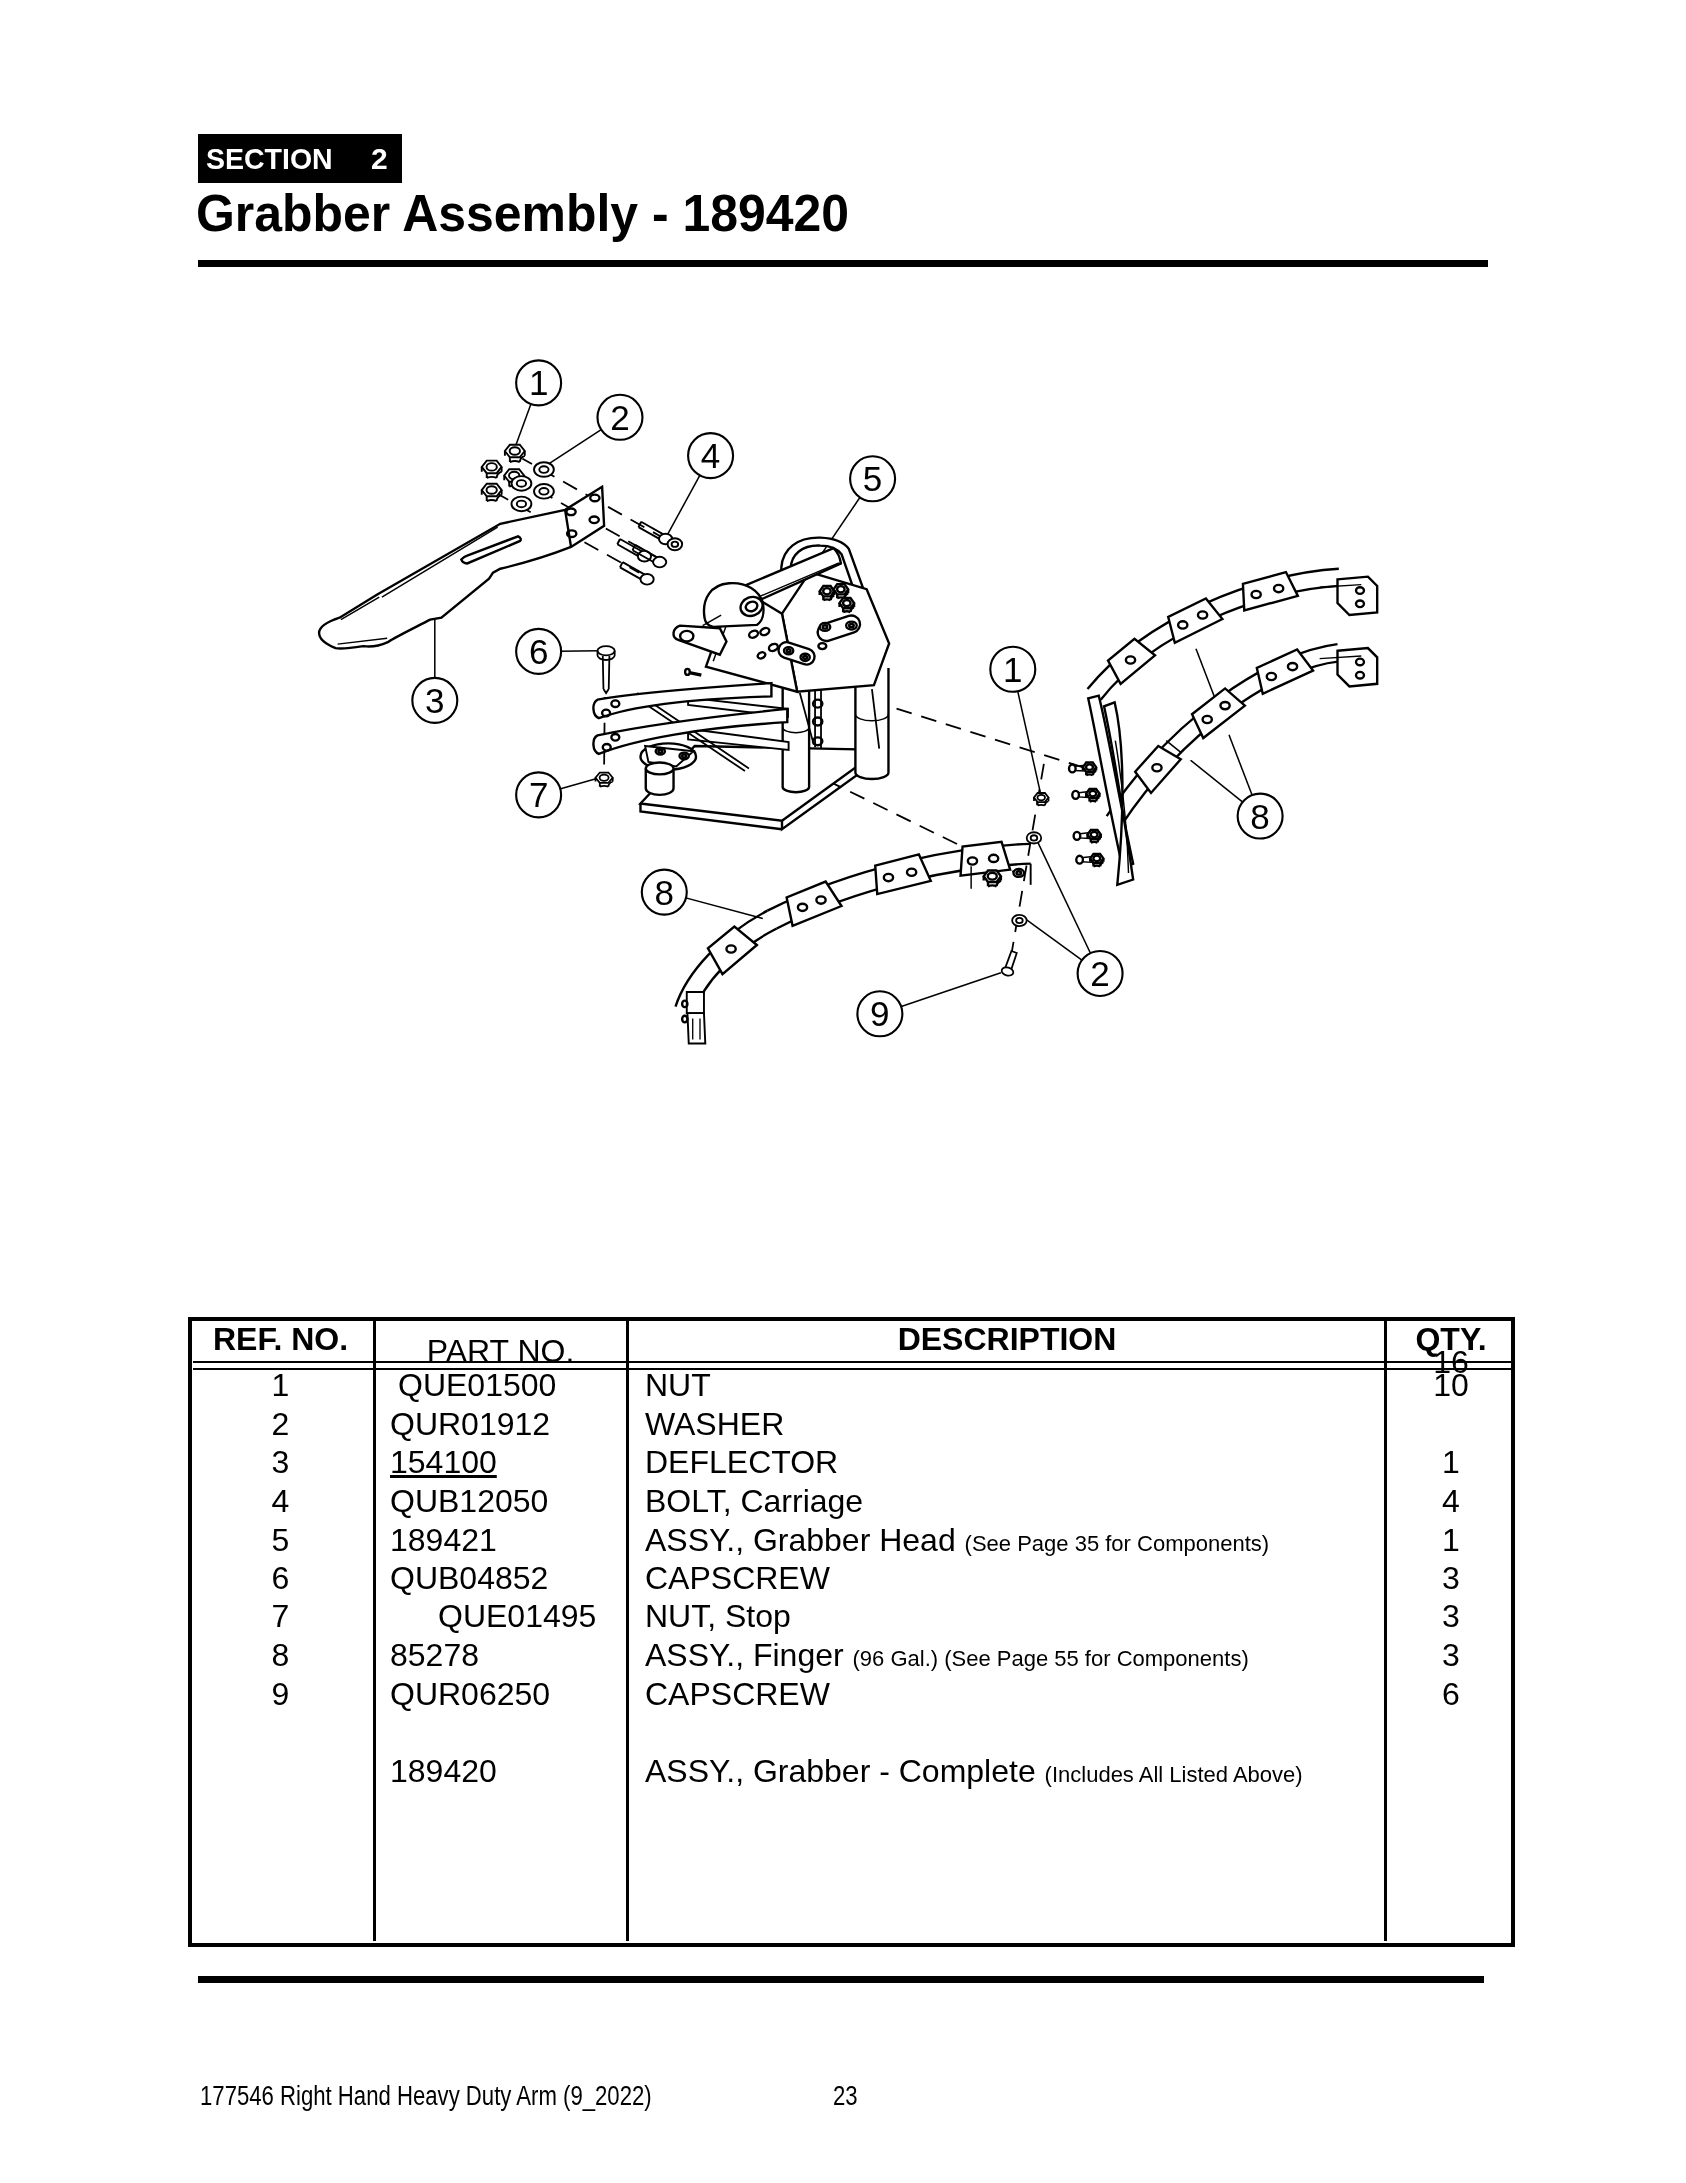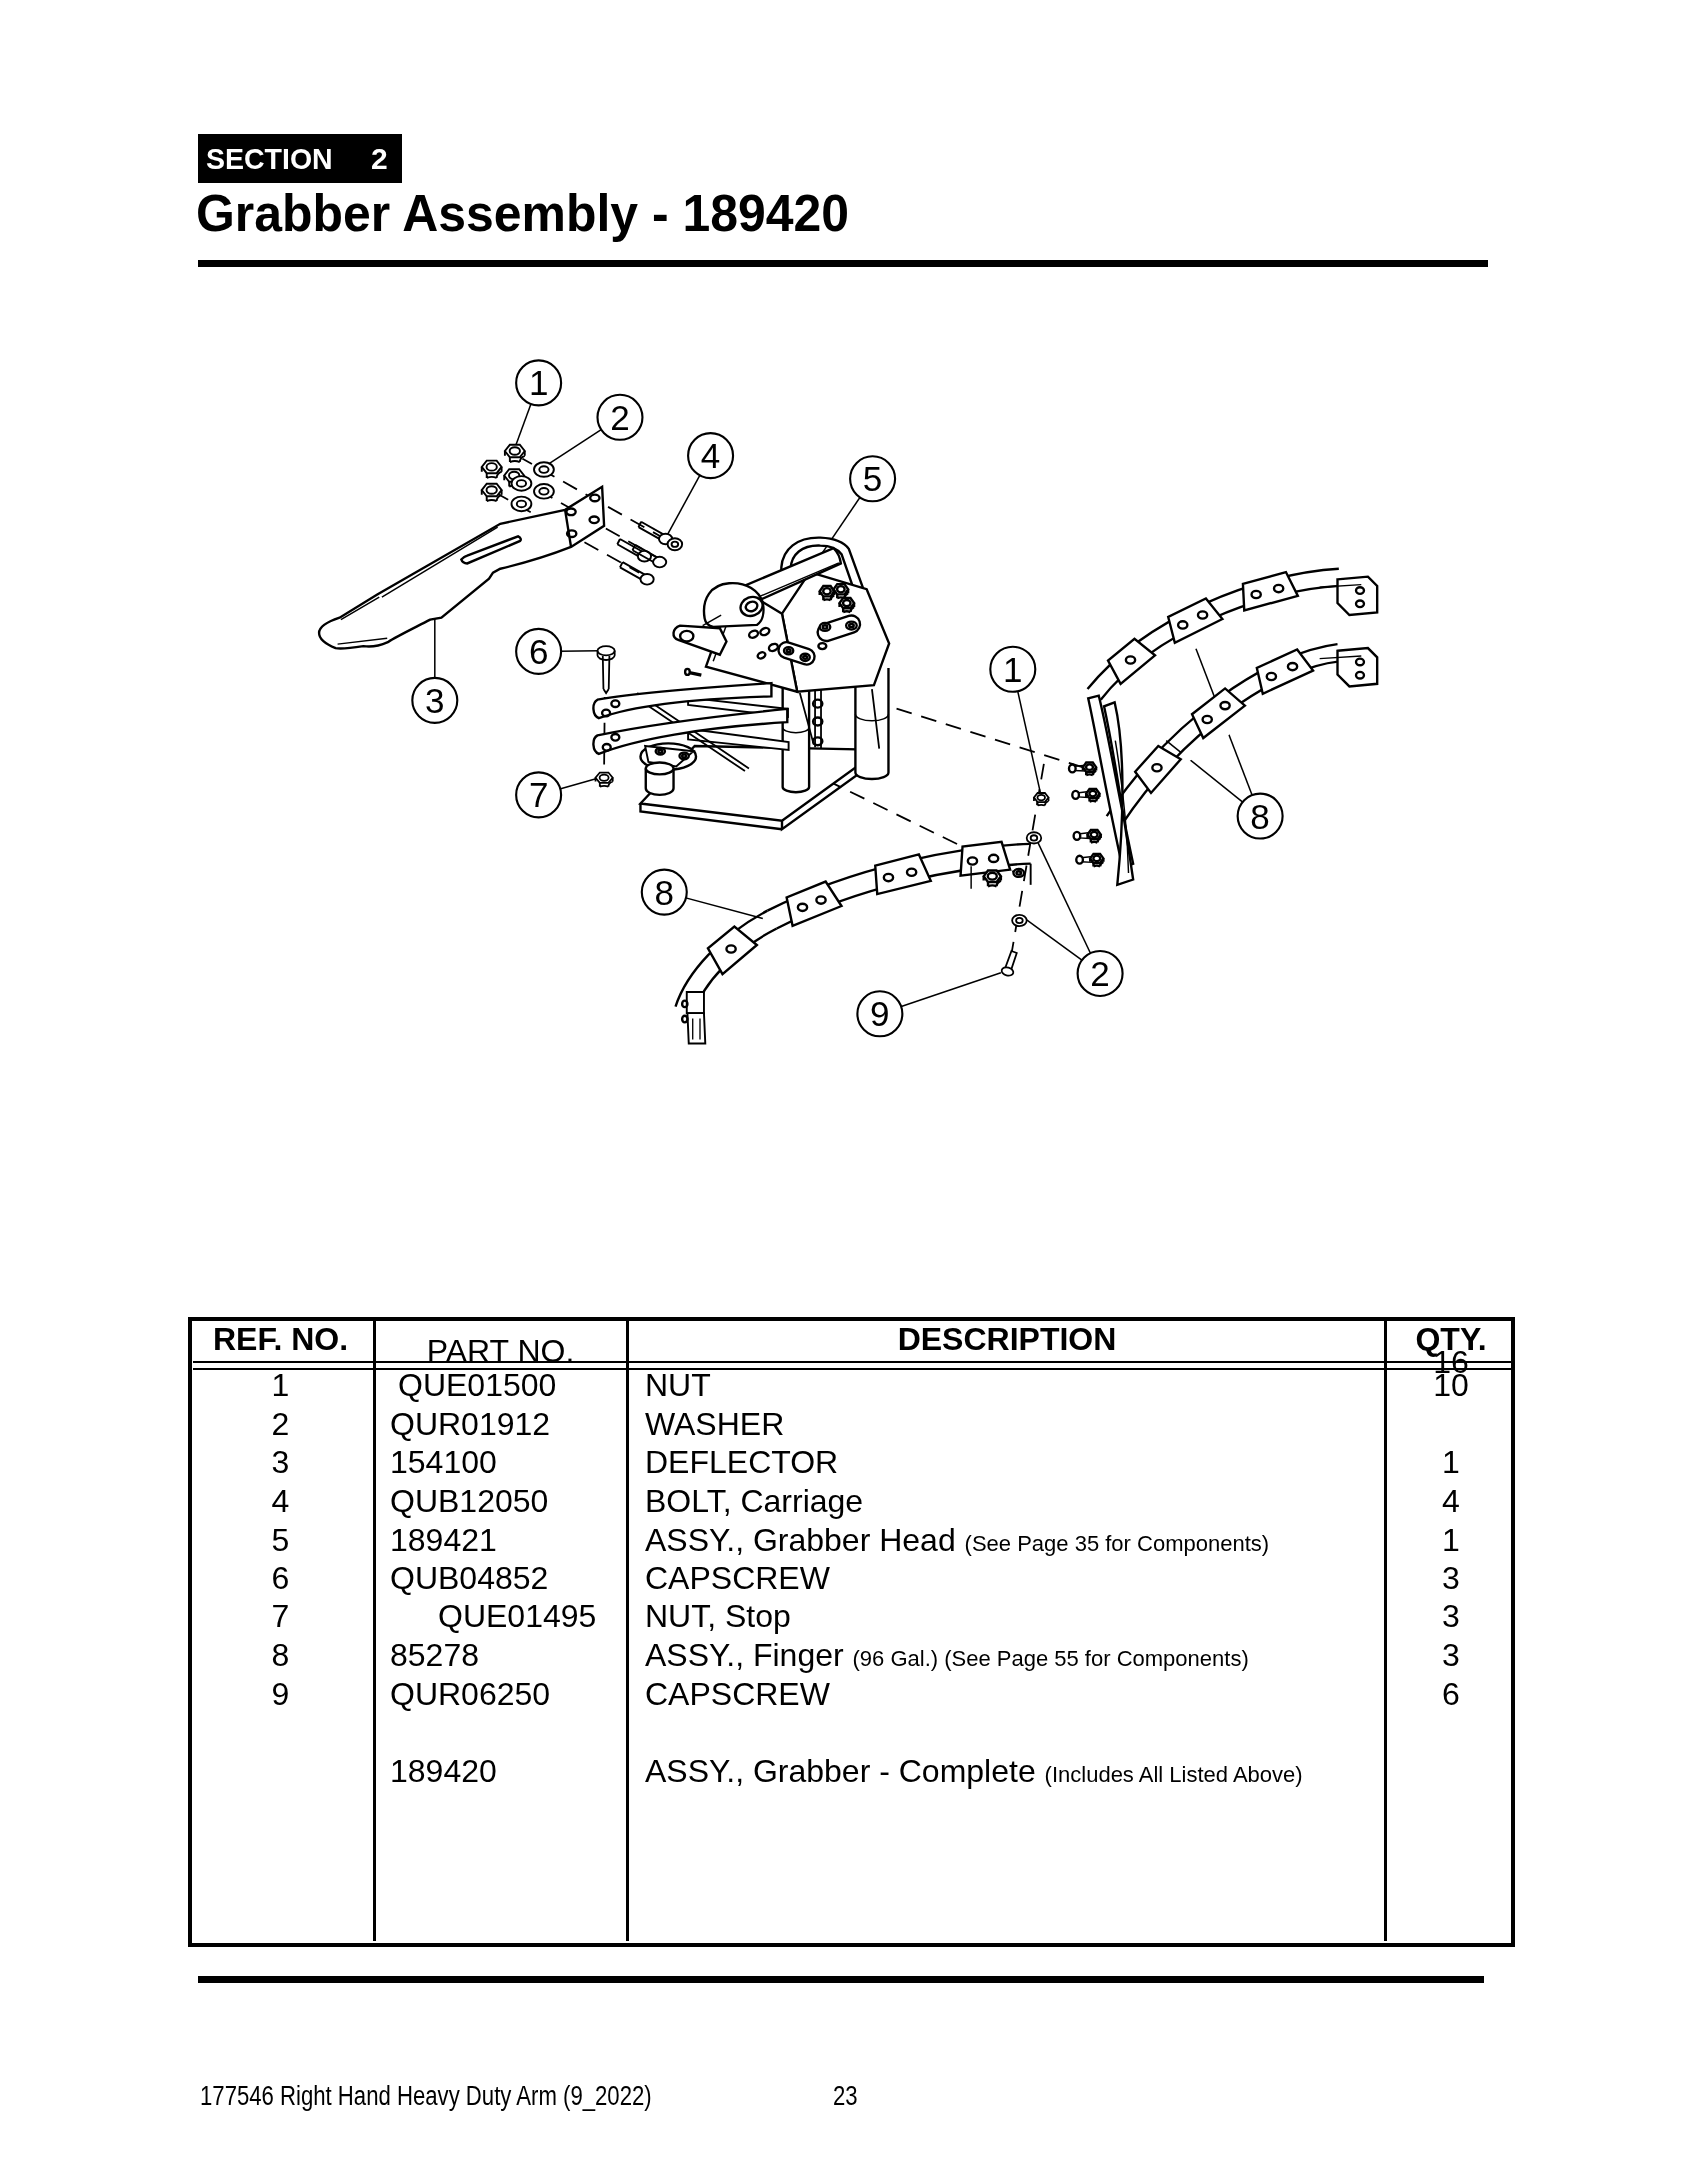--- a/index.html
+++ b/index.html
@@ -305,21 +305,21 @@
 <div class="row" style="left:390px;top:1366px;margin-left:8px;">QUE01500</div>
 <div class="row" style="left:645px;top:1366px;">NUT</div>
 <div class="row c" style="left:1386px;top:1366px;width:130px;">10</div>
 
 <div class="row c" style="left:188px;top:1405px;width:185px;">2</div>
 <div class="row" style="left:390px;top:1405px;">QUR01912</div>
 <div class="row" style="left:645px;top:1405px;">WASHER</div>
 <div class="row c" style="left:1386px;top:1343px;width:130px;">16</div>
 
 <div class="row c" style="left:188px;top:1443px;width:185px;">3</div>
-<div class="row" style="left:390px;top:1443px;">154100</div>
+<div class="row" style="left:390px;top:1443px;text-decoration:underline;">154100</div>
 <div class="row" style="left:645px;top:1443px;">DEFLECTOR</div>
 <div class="row c" style="left:1386px;top:1443px;width:130px;">1</div>
 
 <div class="row c" style="left:188px;top:1482px;width:185px;">4</div>
 <div class="row" style="left:390px;top:1482px;">QUB12050</div>
 <div class="row" style="left:645px;top:1482px;">BOLT, Carriage</div>
 <div class="row c" style="left:1386px;top:1482px;width:130px;">4</div>
 
 <div class="row c" style="left:188px;top:1521px;width:185px;">5</div>
 <div class="row" style="left:390px;top:1521px;">189421</div>

